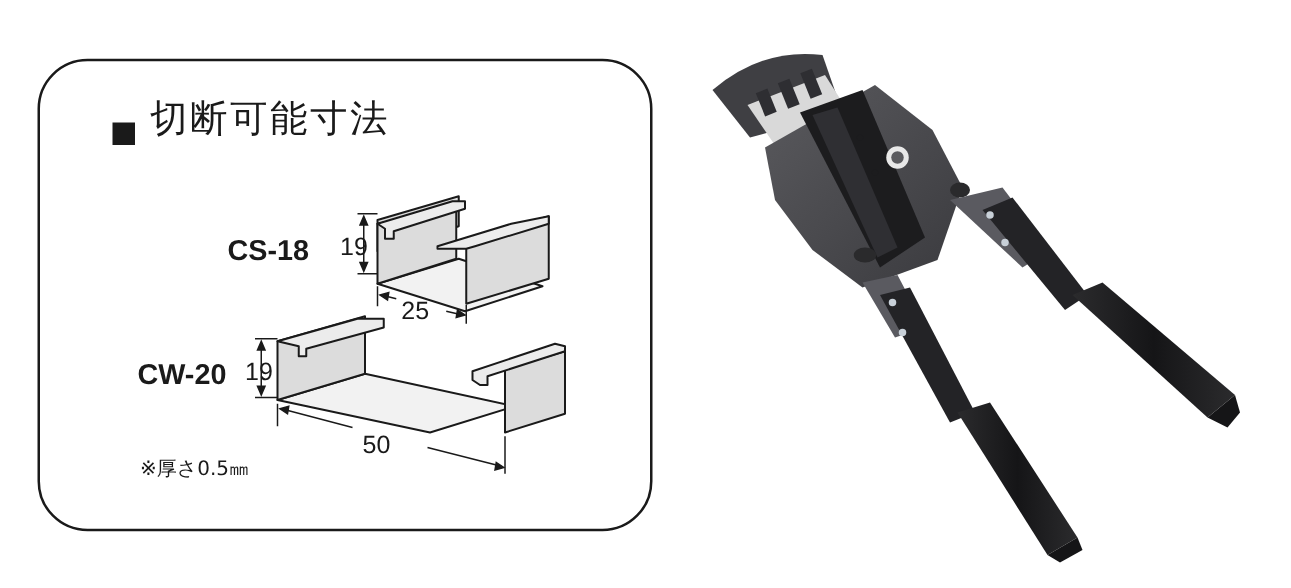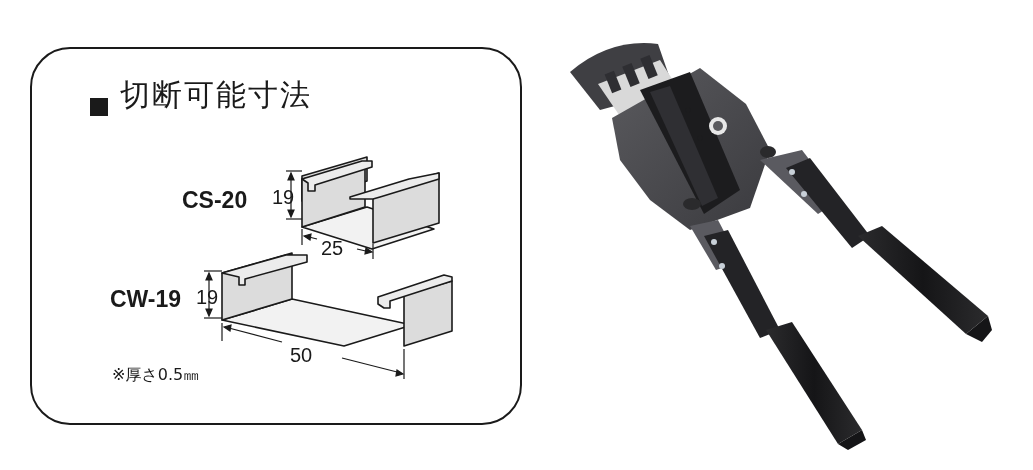--- a/index.html
+++ b/index.html
@@ -18,22 +18,22 @@
   </style>
 </head>
 <body>
 
 <div class="spec-box">
   <div class="title">
     <span class="sq"></span>
     <span>切断可能寸法</span>
   </div>
 
-  <div class="model" style="left:150px; top:138px;">CS-20</div>
-  <div class="model" style="left:78px; top:237px;">CW-19</div>
+  <div class="model" style="left:150px; top:138px;">CS-18</div>
+  <div class="model" style="left:78px; top:237px;">CW-20</div>
 
   <svg class="diag" width="488" height="374">
 
     <g stroke="#1a1a1a" stroke-width="1.6" stroke-linejoin="round">
 
       <polygon points="270,127 335,108 335,132 270,152" fill="#dcdcdc"></polygon>
 
       <polygon points="270,178 335,158 402,180 340,200" fill="#f2f2f2"></polygon>
 
       <polygon points="270,128 270,178 340,156 340,108" fill="#d8d8d8" opacity="0"></polygon>

